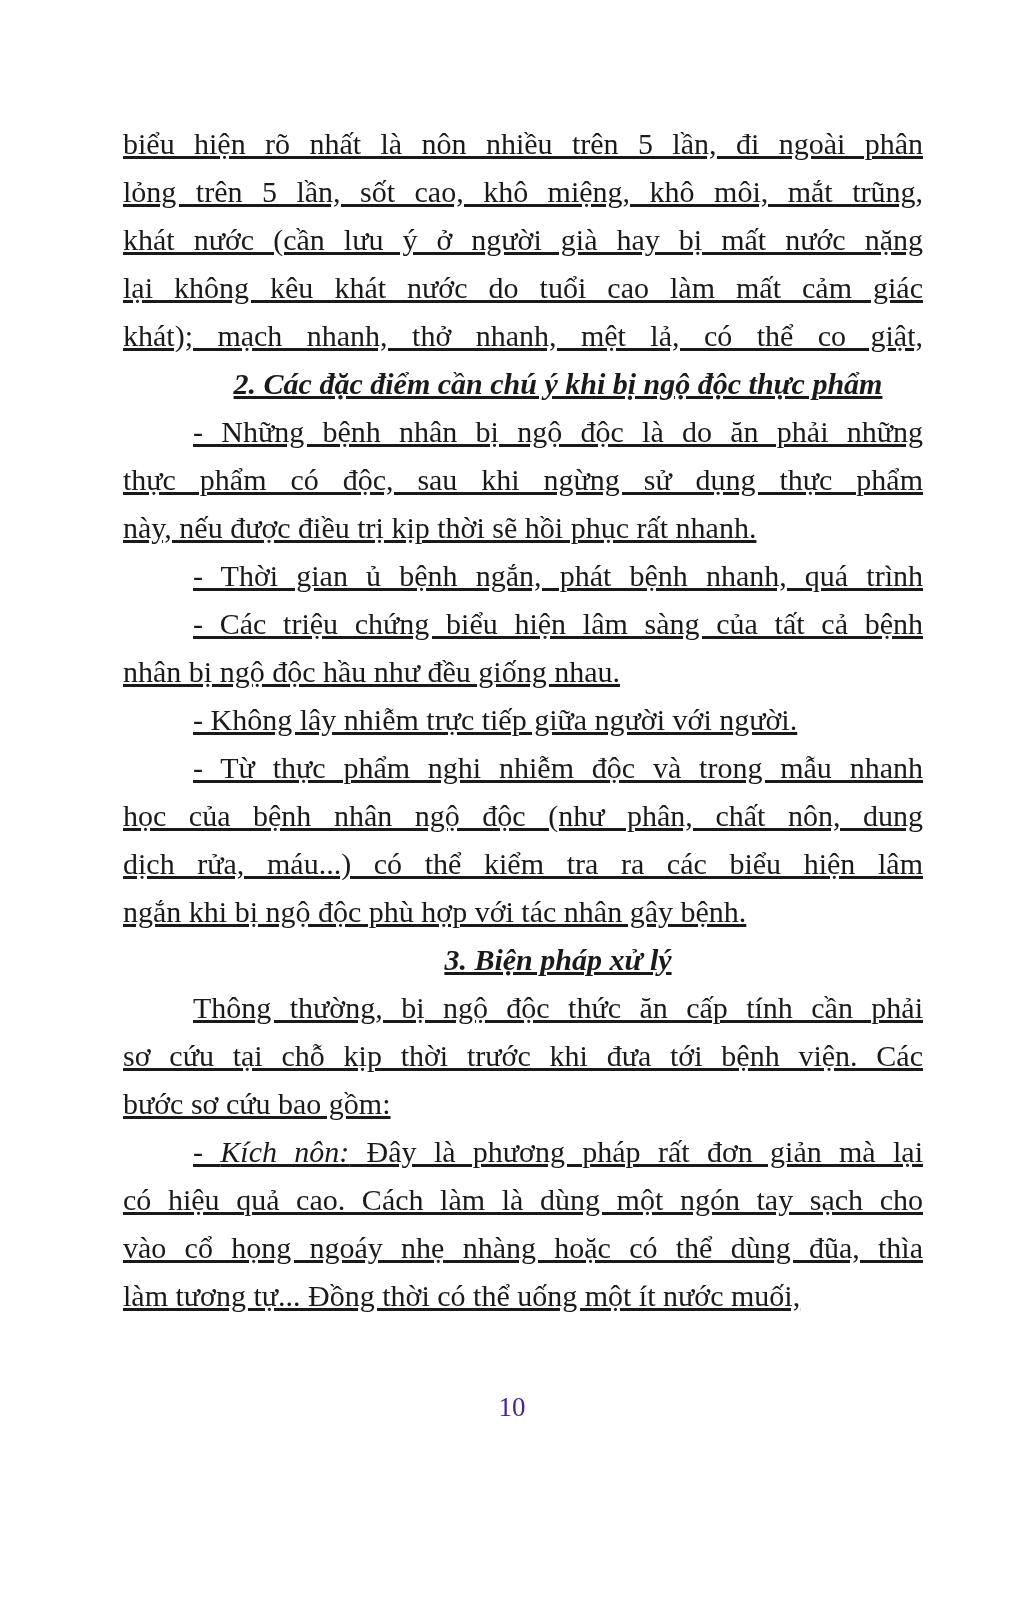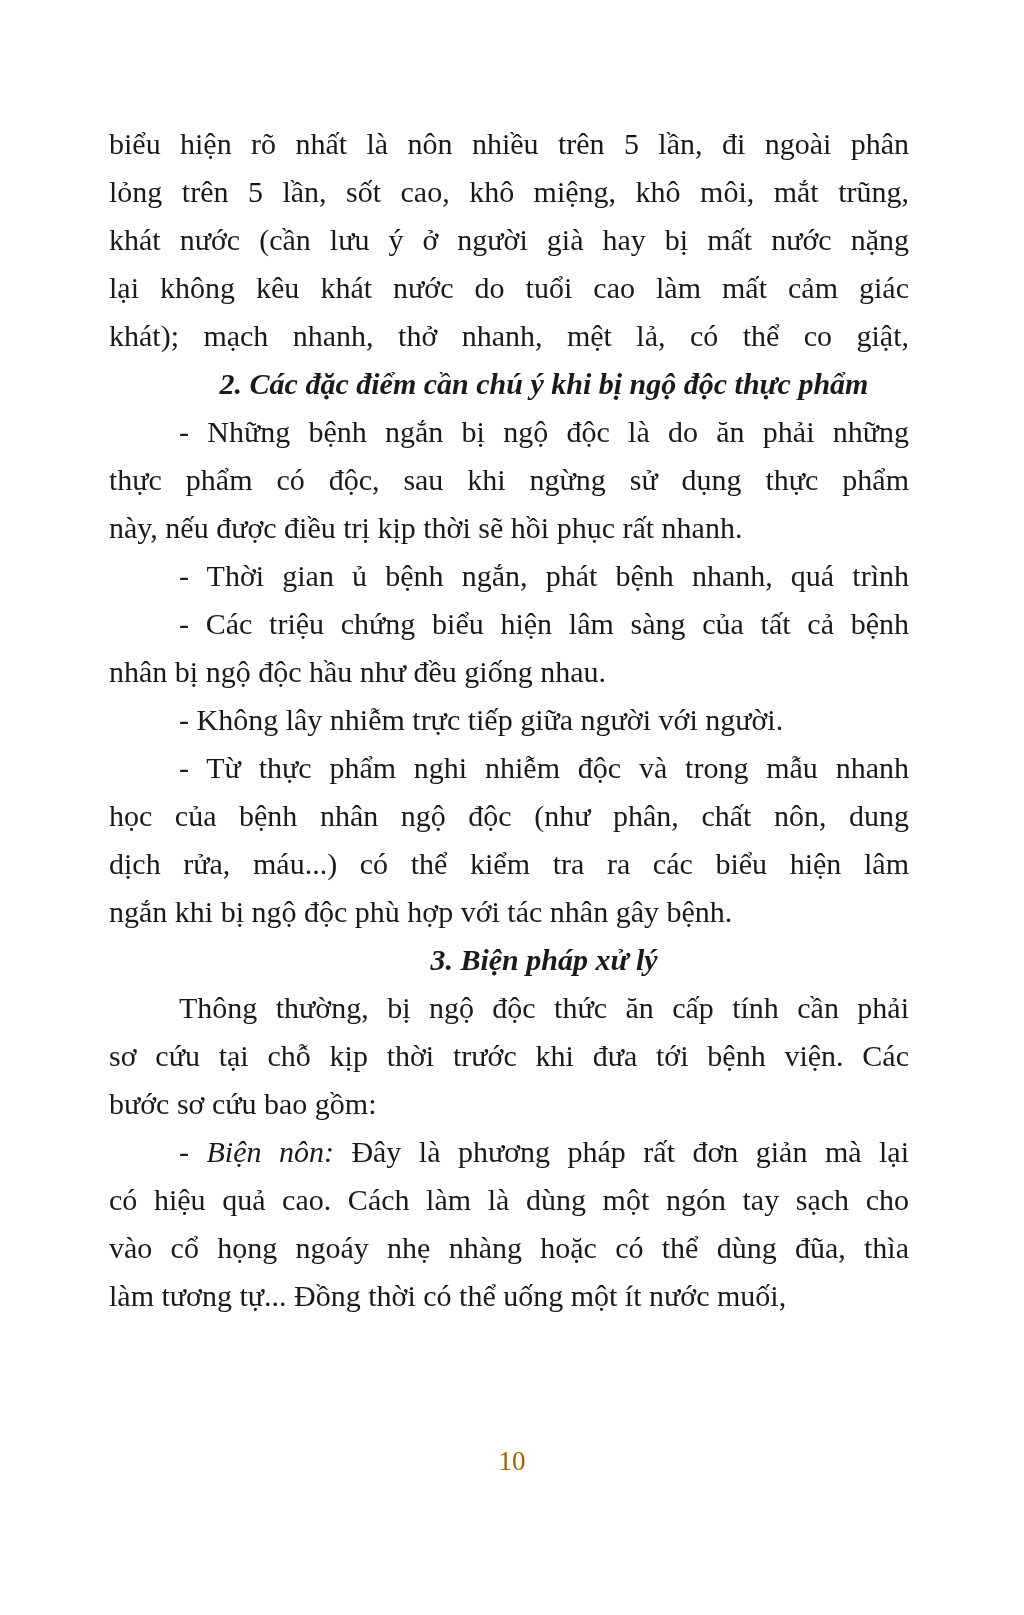--- a/index.html
+++ b/index.html
@@ -10,23 +10,24 @@
   body {
     position: relative;
     width: 1024px;
     height: 1615px;
     font-family: "Liberation Serif", "DejaVu Serif", serif;
     color: #1a1a1a;
     overflow: hidden;
   }
   .content {
     position: absolute;
-    left: 109px;
+    left: 123px;
     top: 120px;
     width: 800px;
+    text-decoration: underline;
   }
   .ln {
     font-size: 30px;
     line-height: 48px;
     height: 48px;
     text-align: justify;
     text-align-last: justify;
   }
   .ln.e {
     text-align: left;
@@ -41,44 +42,44 @@
     text-align: center;
     text-align-last: auto;
     padding-left: 70px;
     white-space: nowrap;
   }
   .it {
     font-style: italic;
   }
   .pagenum {
     position: absolute;
-    top: 1446px;
+    top: 1392px;
     left: 0;
     width: 1024px;
     text-align: center;
     font-size: 27px;
     line-height: 30px;
-    color: #a16207;
+    color: #4c1d95;
   }
 </style>
 </head>
 <body>
 
 <div class="page">
   <div class="content">
 
     <div class="ln j">biểu hiện rõ nhất là nôn nhiều trên 5 lần, đi ngoài phân</div>
     <div class="ln j">lỏng trên 5 lần, sốt cao, khô miệng, khô môi, mắt trũng,</div>
     <div class="ln j">khát nước (cần lưu ý ở người già hay bị mất nước nặng</div>
     <div class="ln j">lại không kêu khát nước do tuổi cao làm mất cảm giác</div>
     <div class="ln j">khát); mạch nhanh, thở nhanh, mệt lả, có thể co giật,</div>
 
     <div class="ln h">2. Các đặc điểm cần chú ý khi bị ngộ độc thực phẩm</div>
 
-    <div class="ln j i">- Những bệnh ngắn bị ngộ độc là do ăn phải những</div>
+    <div class="ln j i">- Những bệnh nhân bị ngộ độc là do ăn phải những</div>
     <div class="ln j">thực phẩm có độc, sau khi ngừng sử dụng thực phẩm</div>
     <div class="ln e">này, nếu được điều trị kịp thời sẽ hồi phục rất nhanh.</div>
 
     <div class="ln j i">- Thời gian ủ bệnh ngắn, phát bệnh nhanh, quá trình</div>
 
     <div class="ln j i">- Các triệu chứng biểu hiện lâm sàng của tất cả bệnh</div>
     <div class="ln e">nhân bị ngộ độc hầu như đều giống nhau.</div>
 
     <div class="ln e i">- Không lây nhiễm trực tiếp giữa người với người.</div>
 
@@ -86,21 +87,21 @@
     <div class="ln j">học của bệnh nhân ngộ độc (như phân, chất nôn, dung</div>
     <div class="ln j">dịch rửa, máu...) có thể kiểm tra ra các biểu hiện lâm</div>
     <div class="ln e">ngắn khi bị ngộ độc phù hợp với tác nhân gây bệnh.</div>
 
     <div class="ln h">3. Biện pháp xử lý</div>
 
     <div class="ln j i">Thông thường, bị ngộ độc thức ăn cấp tính cần phải</div>
     <div class="ln j">sơ cứu tại chỗ kịp thời trước khi đưa tới bệnh viện. Các</div>
     <div class="ln e">bước sơ cứu bao gồm:</div>
 
-    <div class="ln j i"><span>- </span><span class="it">Biện nôn:</span><span> Đây là phương pháp rất đơn giản mà lại</span></div>
+    <div class="ln j i"><span>- </span><span class="it">Kích nôn:</span><span> Đây là phương pháp rất đơn giản mà lại</span></div>
     <div class="ln j">có hiệu quả cao. Cách làm là dùng một ngón tay sạch cho</div>
     <div class="ln j">vào cổ họng ngoáy nhẹ nhàng hoặc có thể dùng đũa, thìa</div>
     <div class="ln e">làm tương tự... Đồng thời có thể uống một ít nước muối,</div>
 
   </div>
 
   <div class="pagenum">10</div>
 </div>
 
 </body></html>

